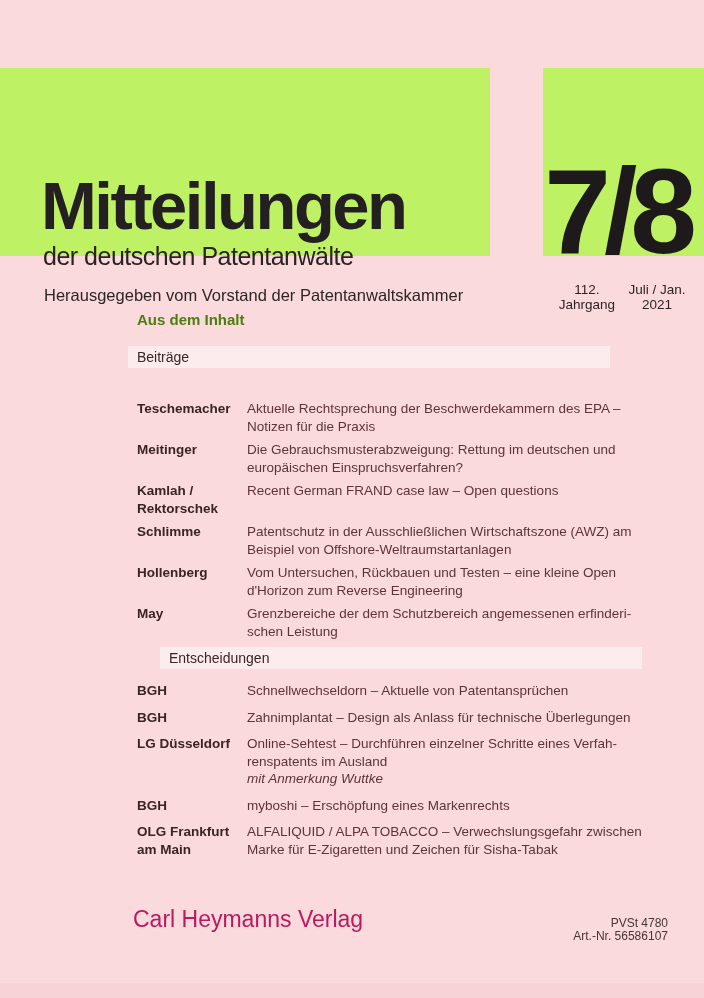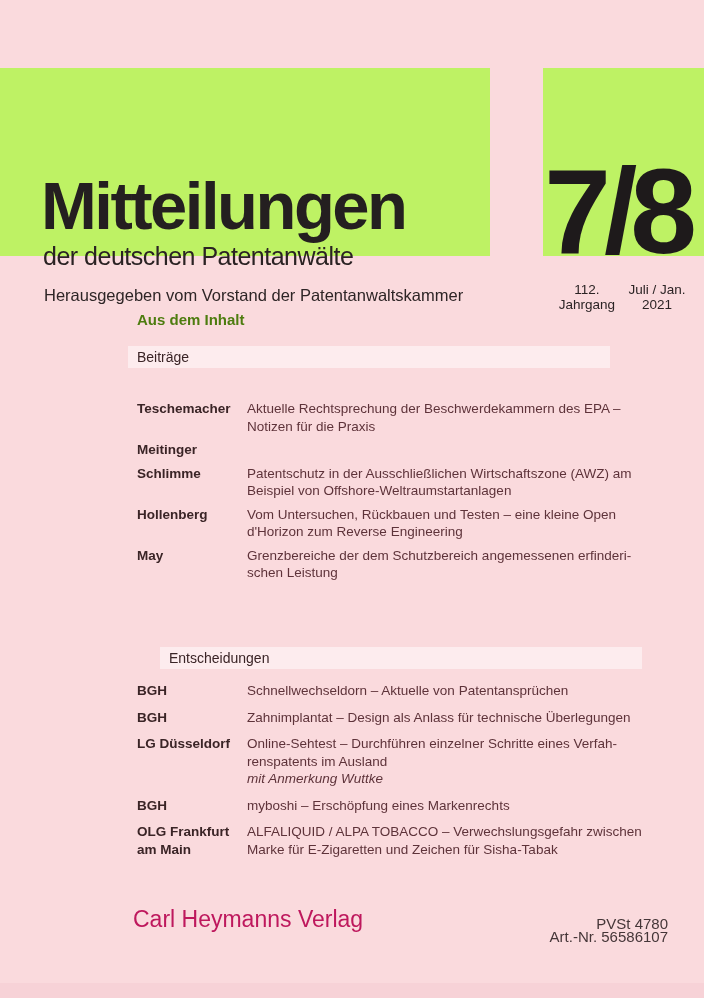--- a/index.html
+++ b/index.html
@@ -72,21 +72,21 @@
     line-height:17.5px;
   }
 
   .footer-publisher {
     position:absolute; left:133px; top:906px;
     font-size:23px; font-weight:400; color:#be185d;
     line-height:1.2; white-space:nowrap;
   }
   .print-codes {
     position:absolute; right:36px; top:917px;
-    text-align:right; font-size:15px; line-height:13px; color:#453638;
+    text-align:right; font-size:12px; line-height:13px; color:#453638;
   }
   .bottom-band {
     position:absolute; left:0; bottom:0; width:704px; height:15px;
     background:#f7d2d7;
   }
 </style>
 </head>
 <body>
 
 <div class="page">
@@ -114,20 +114,31 @@
   <div class="toc toc-beitraege">
     <div class="toc-row">
       <div class="toc-author">Teschemacher</div>
       <div class="toc-titlewrap">
           <div class="toc-title">Aktuelle Rechtsprechung der Beschwerdekammern des EPA –
 Notizen für die Praxis</div>
         </div>
     </div>
     <div class="toc-row">
       <div class="toc-author">Meitinger</div>
+      <div class="toc-titlewrap">
+          <div class="toc-title">Die Gebrauchsmusterabzweigung: Rettung im deutschen und
+europäischen Einspruchsverfahren?</div>
+        </div>
+    </div>
+    <div class="toc-row">
+      <div class="toc-author">Kamlah /
+Rektorschek</div>
+      <div class="toc-titlewrap">
+          <div class="toc-title">Recent German FRAND case law – Open questions</div>
+        </div>
     </div>
     <div class="toc-row">
       <div class="toc-author">Schlimme</div>
       <div class="toc-titlewrap">
           <div class="toc-title">Patentschutz in der Ausschließlichen Wirtschaftszone (AWZ) am
 Beispiel von Offshore-Weltraumstartanlagen</div>
         </div>
     </div>
     <div class="toc-row">
       <div class="toc-author">Hollenberg</div>

